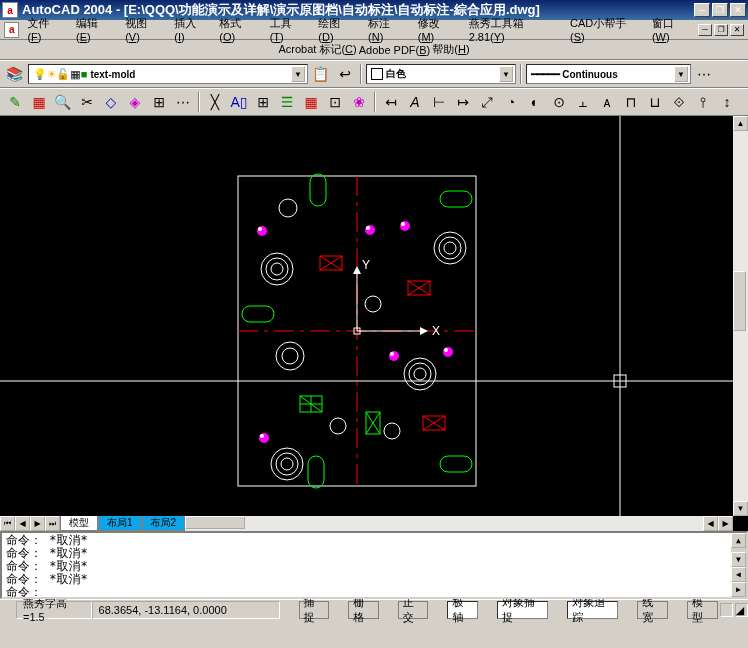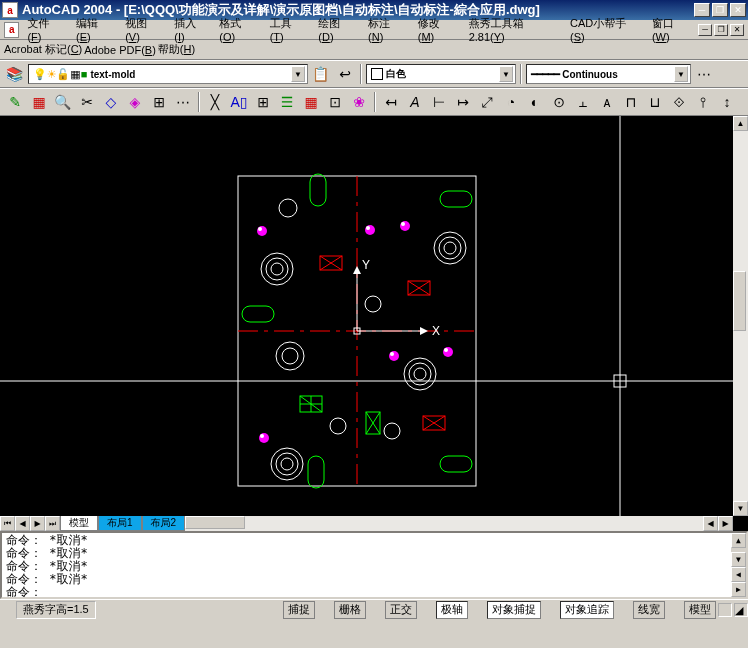--- a/index.html
+++ b/index.html
@@ -7,21 +7,21 @@
 .titlebar { background: linear-gradient(#0a246a,#3a6ea5); color: #fff; height: 20px; display: flex; align-items: center; padding: 0 2px; }
 .titlebar .icon { width: 16px; height: 16px; background: #fff; color: #c00; font-weight: bold; font-size: 10px; display: flex; align-items: center; justify-content: center; margin-right: 4px; border: 1px solid #888; }
 .titlebar .title { flex: 1; font-weight: bold; font-size: 13px; white-space: nowrap; overflow: hidden; }
 .titlebar .winbtns { display: flex; gap: 2px; }
 .titlebar .winbtn { width: 16px; height: 14px; background: #d4d0c8; border: 1px solid #fff; border-right-color: #404040; border-bottom-color: #404040; display: flex; align-items: center; justify-content: center; font-size: 9px; font-family: Arial; }
 .menubar { background: #d4d0c8; height: 20px; display: flex; align-items: center; padding: 0 4px; gap: 2px; border-bottom: 1px solid #808080; }
 .menubar .menu { padding: 16px 6px; cursor: default; }
 .menubar .menu u { text-decoration: underline; }
 .doc-winbtns { margin-left: auto; display: flex; gap: 2px; }
 .doc-winbtns .winbtn { width: 14px; height: 12px; background: #d4d0c8; border: 1px solid #fff; border-right-color: #404040; border-bottom-color: #404040; display: flex; align-items: center; justify-content: center; font-size: 8px; }
-.submenubar { background: #d4d0c8; height: 20px; display: flex; align-items: center; padding: 0 4px; gap: 2px; border-bottom: 1px solid #808080; }
+.submenubar { background: #d4d0c8; height: 20px; display: flex; align-items: center; padding: 0 4px; gap: 2px; border-bottom: 1px solid #808080; justify-content: center; }
 .toolbar { background: #d4d0c8; display: flex; align-items: center; padding: 2px 4px; gap: 2px; border-bottom: 1px solid #808080; border-top: 1px solid #fff; }
 .toolbar .sep { width: 2px; height: 20px; border-left: 1px solid #808080; border-right: 1px solid #fff; margin: 0 2px; }
 .tbtn { width: 22px; height: 22px; display: flex; align-items: center; justify-content: center; border: 1px solid transparent; font-size: 14px; cursor: default; }
 .dropdown { height: 20px; background: #fff; border: 1px inset #808080; display: flex; align-items: center; padding: 0 2px 0 4px; }
 .dropdown .dd-text { flex: 1; font-size: 10px; white-space: nowrap; overflow: hidden; font-weight: bold; }
 .dropdown .dd-arrow { width: 14px; height: 16px; background: #d4d0c8; border: 1px outset #fff; display: flex; align-items: center; justify-content: center; font-size: 8px; }
 .canvas-wrap { position: relative; width: 100%; height: 415px; background: #000; }
 .canvas-wrap svg { position: absolute; top: 0; left: 0; }
 .scrollbar-h { position: absolute; bottom: 0; left: 0; right: 15px; height: 15px; background: #d4d0c8; display: flex; align-items: center; }
 .scrollbar-v { position: absolute; top: 0; bottom: 15px; right: 0; width: 15px; background: #d4d0c8; }
@@ -258,20 +258,21 @@
     <div class="sb-btn">▲</div>
     <div style="flex:1;"></div>
     <div class="sb-btn">▼</div>
     <div class="sb-btn">◀</div>
     <div class="sb-btn">▶</div>
   </div>
 </div>
 
 <div class="statusbar">
   <div class="cell">燕秀字高=1.5</div>
+  <div class="cell" style="width:200px;">68.3654, -13.1164, 0.0000</div>
   <div style="flex:1;"></div>
   <div class="toggle">捕捉</div>
   <div class="toggle">栅格</div>
   <div class="toggle">正交</div>
   <div class="toggle pressed">极轴</div>
   <div class="toggle pressed">对象捕捉</div>
   <div class="toggle pressed">对象追踪</div>
   <div class="toggle">线宽</div>
   <div class="toggle">模型</div>
   <div style="width:14px;height:14px;border:1px inset #fff;margin:0 2px;"></div>

